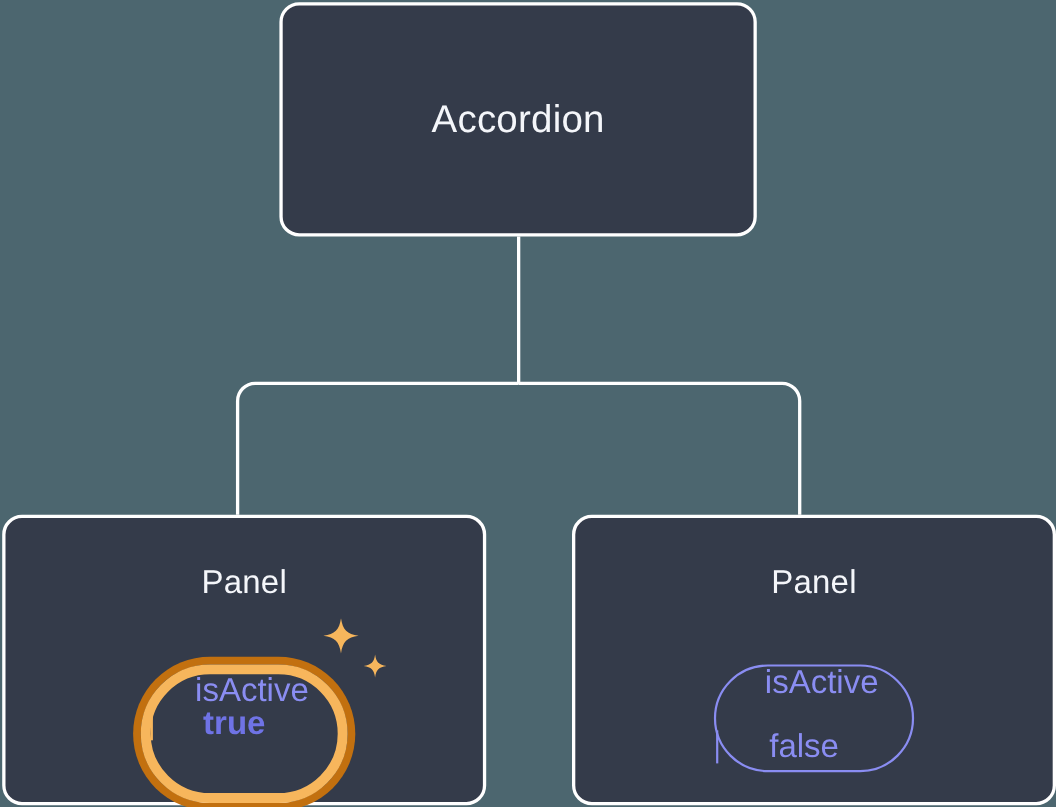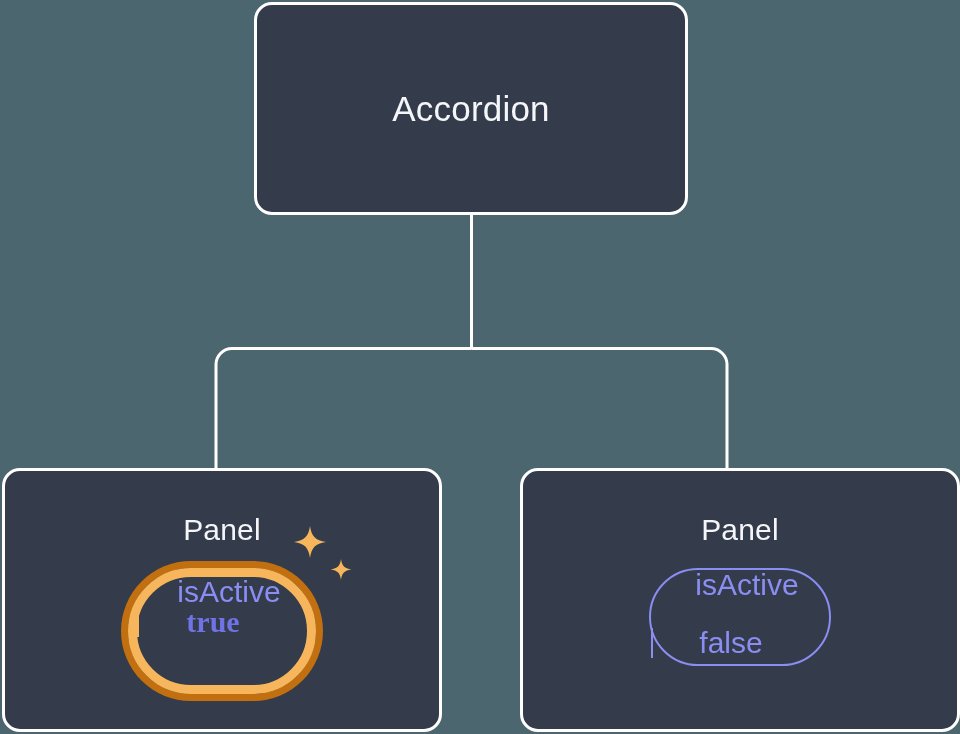--- a/index.html
+++ b/index.html
@@ -63,20 +63,21 @@
   }
 
   .node-panel {
     top: 468px;
     width: 440px;
     height: 264px;
     padding-top: 44px;
     display: flex;
     flex-direction: column;
     align-items: center;
+    gap: 36px;
   }
 
   .node-panel-left  { left: 2px;   }
   .node-panel-right { left: 520px; }
 
   .node-title-panel {
     color: #f4f6fa;
     font-size: 30px;
     font-weight: 400;
     line-height: 1;
@@ -137,21 +138,20 @@
     font-size: 30px;
     color: #8a8df2;
     font-weight: 400;
   }
   .pill-highlight .pill-val {
     padding: 0 46px 0 26px;
     font-size: 30px;
     color: #6f73e6;
     font-weight: 700;
     border-left: 2px solid #f7b65c;
-    font-family: Liberation Serif, serif;
   }
 
   
   .sparkles {
     position: absolute;
     right: -44px;
     top: -42px;
     width: 70px;
     height: 70px;
     pointer-events: none;

